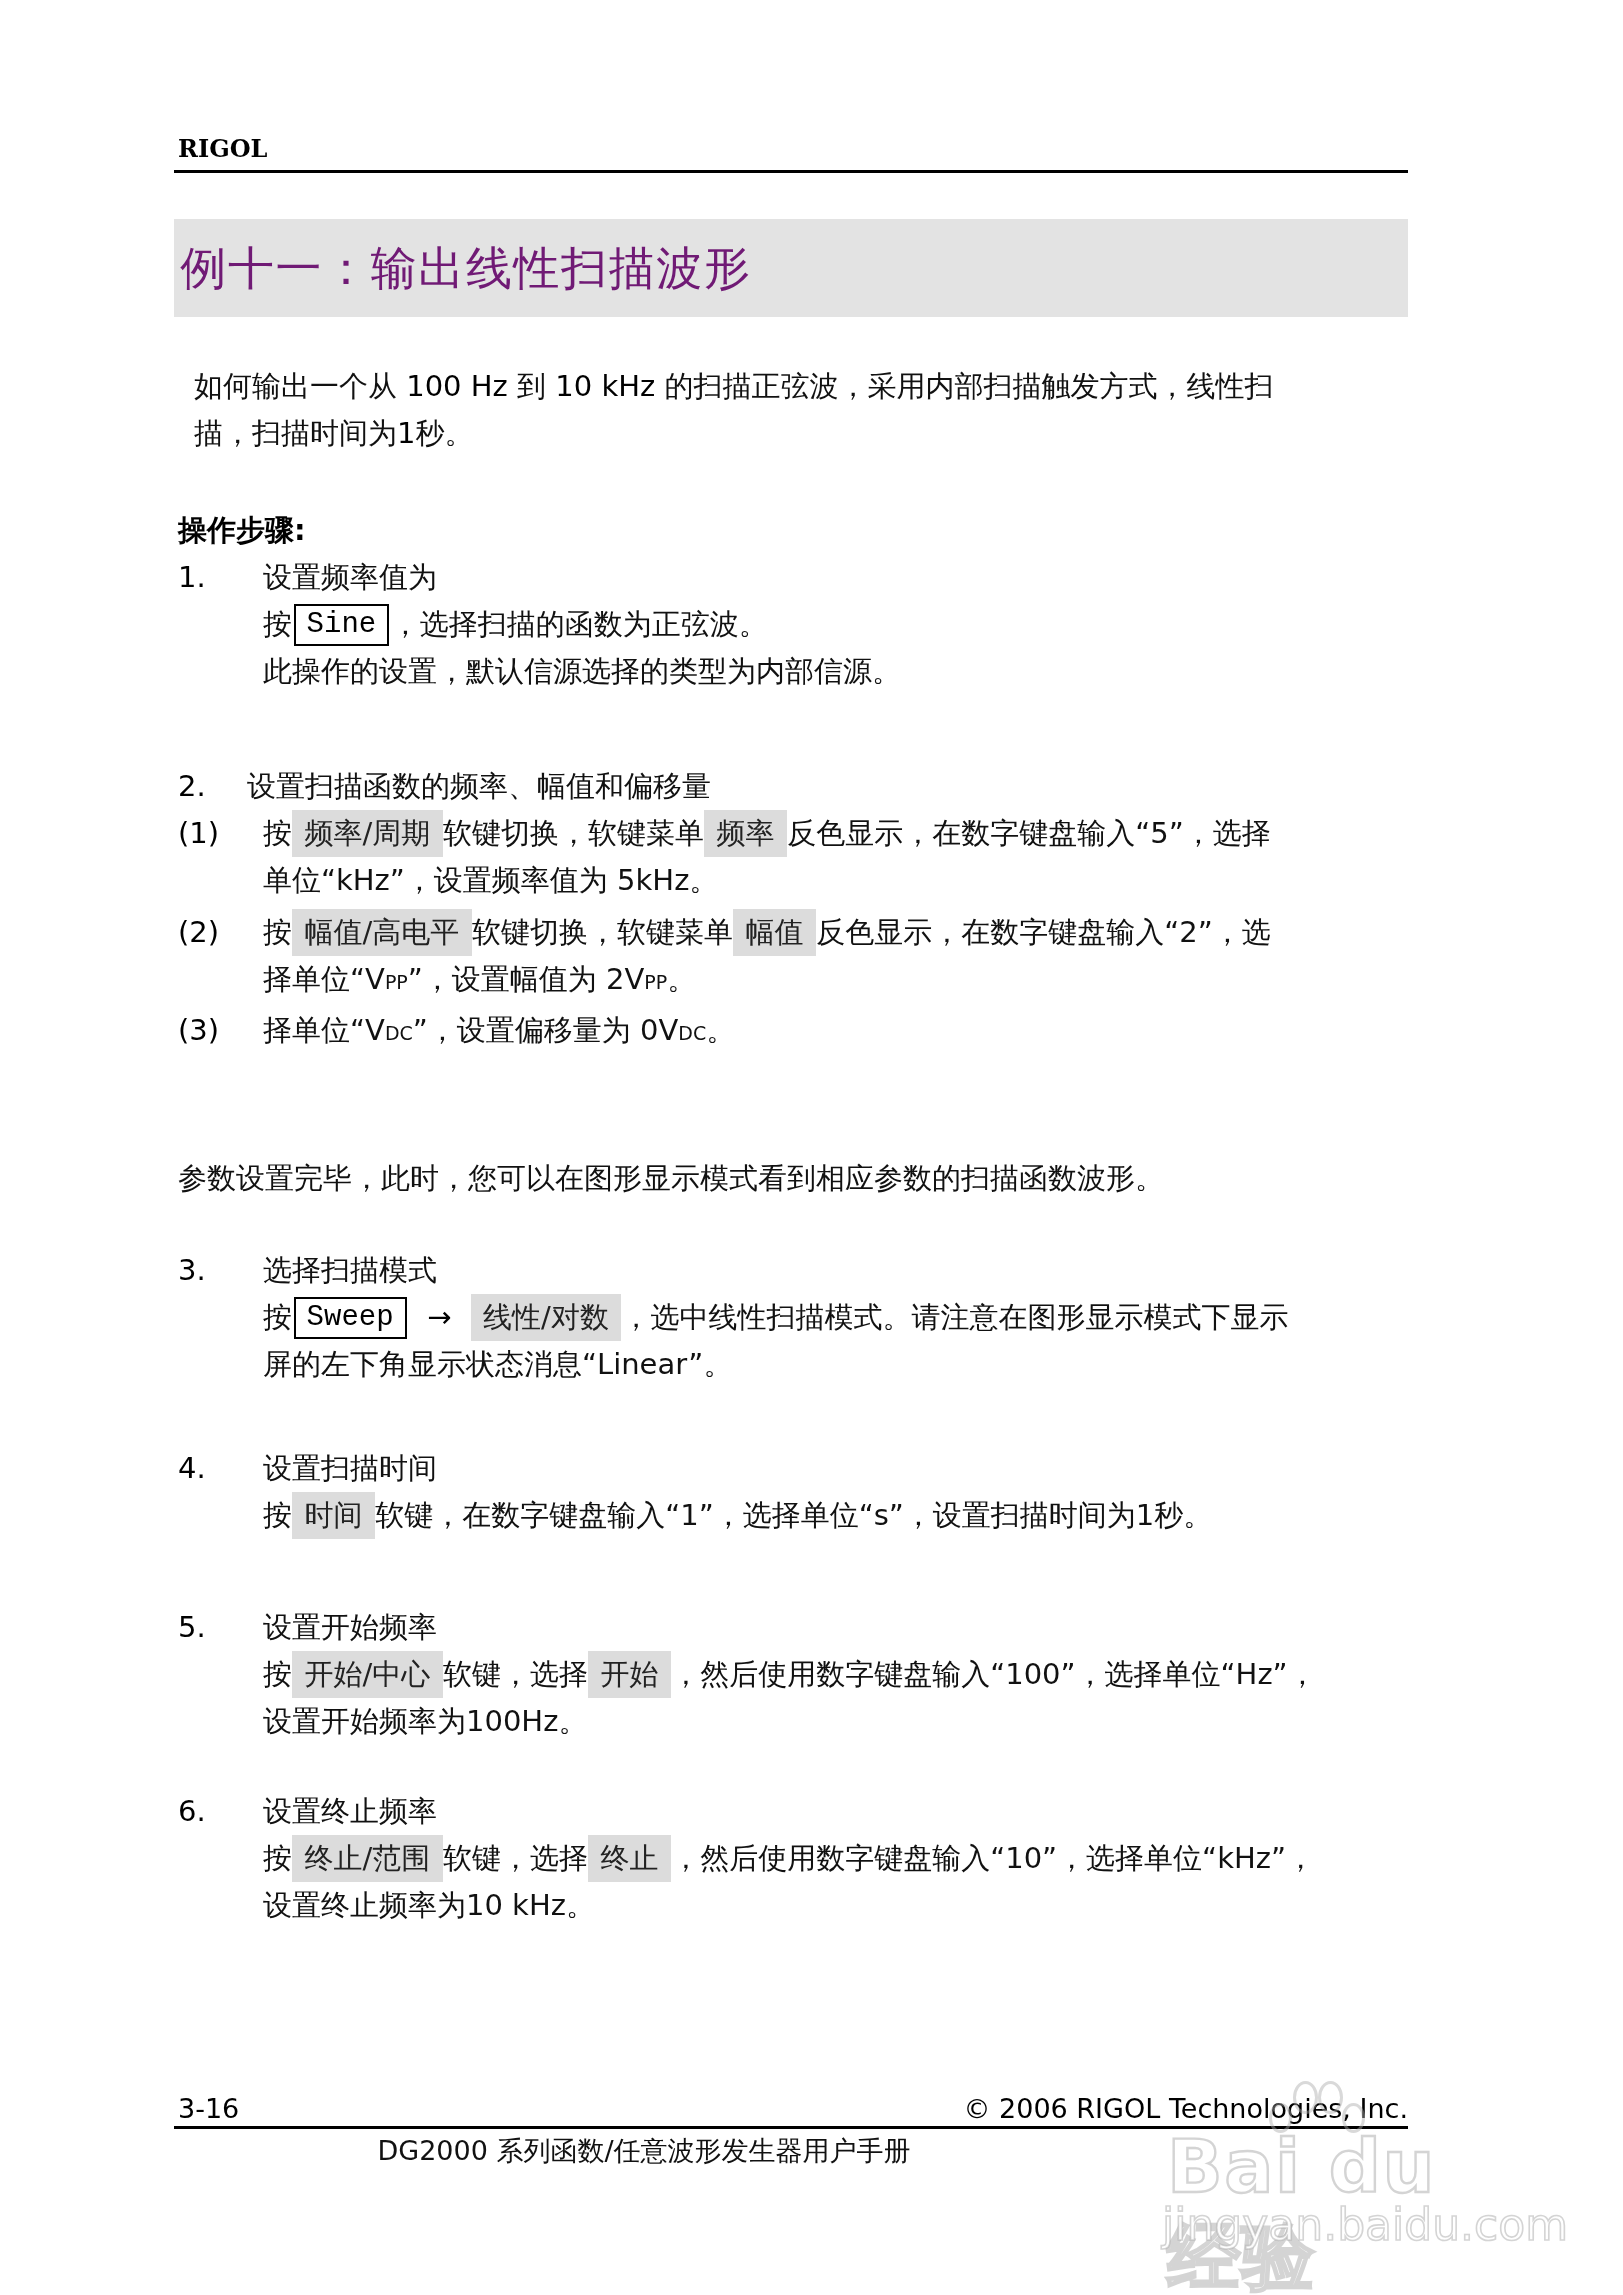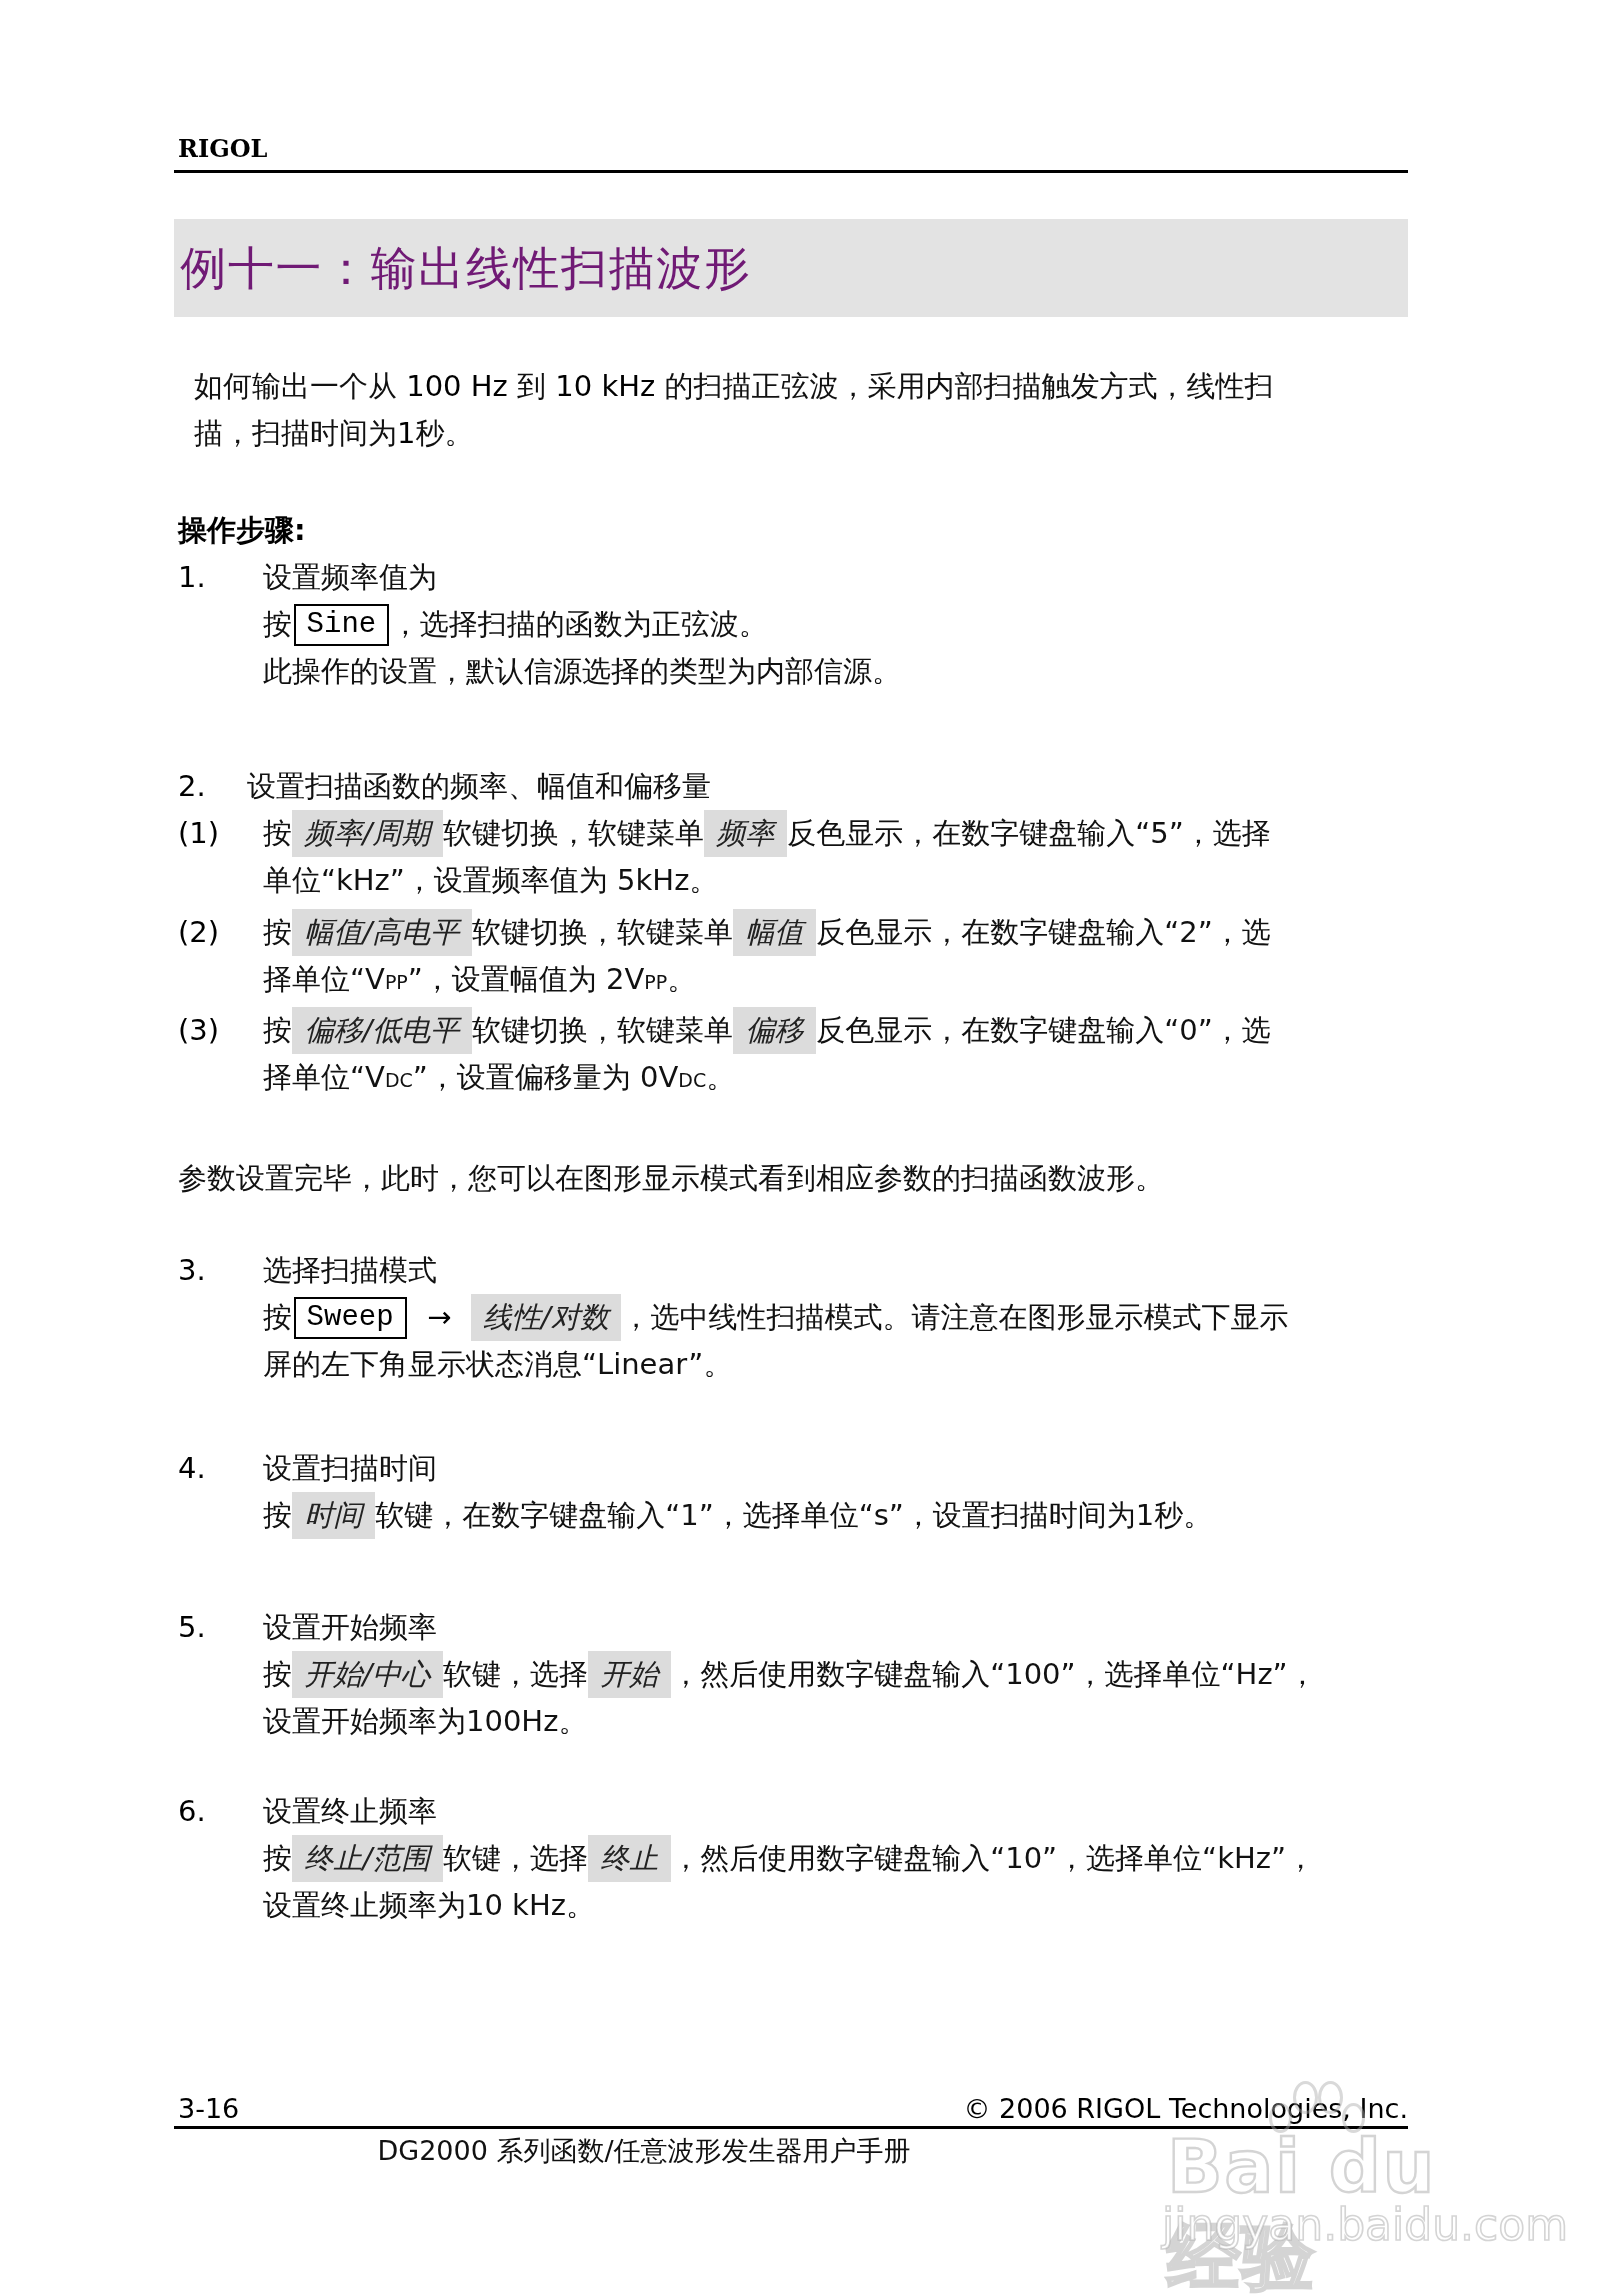--- a/index.html
+++ b/index.html
@@ -13,21 +13,21 @@
   .title-text { position: absolute; left: 6.3px; top: 0; height: 98px; line-height: 98px;
                 font-size: 46px; color: #701a75; letter-spacing: 1.6px; }
   .para { left: 178px; width: 1230px; font-size: 29px; line-height: 47px; color: #111; }
   .section-label { left: 178px; font-size: 29px; font-weight: bold; color: #000; line-height: 47px; }
   .step-num { left: 178px; width: 63px; font-size: 29px; line-height: 47px; color: #000;
               font-family: "DejaVu Sans", sans-serif; }
   .step-body { left: 247px; width: 1163px; font-size: 29px; line-height: 47px; color: #111; }
   .line { height: 47px; white-space: nowrap; margin-left: 16px; }
   .hw-key { display: inline-block; border: 2.4px solid #000; padding: 0 11px; line-height: 38px;
             font-family: Liberation Mono, monospace; color: #000; margin: 0 1.6px; vertical-align: 1.6px; }
-  .soft-key { display: inline-block; background: #dcdcdc; padding: 0 12.6px; line-height: 47px; color: #222; font-style: italic; }
+  .soft-key { display: inline-block; background: #dcdcdc; padding: 0 12.6px; line-height: 47px; color: #222; }
   .latin { font-family: "DejaVu Sans", sans-serif; color: #000; }
   .arrow { display: inline-block; padding: 0 19px; font-family: "DejaVu Sans", sans-serif; color: #000; }
   .sub { font-size: 19px; }
   .footer-left { left: 178px; top: 2093px; font-size: 27px; color: #000; }
   .footer-right { right: 216px; top: 2093px; font-size: 27px; color: #000; text-align: right; }
   .footer-center { left: 0; width: 1288px; top: 2133px; text-align: center; font-size: 27px; color: #111; }
   .wm { left: 1151px; top: 2081px; width: 378px; color: rgba(160,160,160,0.35); }
   .wm-paw { position: absolute; left: 118px; top: 0; width: 87px; height: 55px; }
   .wm-paw span { position: absolute; border: 3.2px solid rgba(170,170,170,0.45); border-radius: 50%; }
   .wm-logo { position: absolute; left: 16px; top: 43px; font-size: 73px; font-weight: bold;
@@ -82,23 +82,20 @@
     <span>按</span><span class="soft-key">幅值/高电平</span><span>软键切换，软键菜单</span><span class="soft-key">幅值</span><span>反色显示，在数字键盘输入“2”，选</span>
   </div>
   <div class="line">
     <span>择单位“V</span><span class="sub">PP</span><span>”，设置幅值为 2V</span><span class="sub">PP</span><span>。</span>
   </div>
 </div>
 
 <div class="abs step-num" style="top:1007px;">(3)</div>
 <div class="abs step-body" style="top:1007px;">
   <div class="line">
-    <span>按</span><span class="soft-key">偏移/低电平</span><span>软键切换，软键菜单</span><span class="soft-key">偏移</span><span>反色显示，在数字键盘输入“0”，选</span>
-  </div>
-  <div class="line">
     <span>择单位“V</span><span class="sub">DC</span><span>”，设置偏移量为 0V</span><span class="sub">DC</span><span>。</span>
   </div>
 </div>
 
 <div class="abs para" style="top:1155px;">参数设置完毕，此时，您可以在图形显示模式看到相应参数的扫描函数波形。</div>
 
 <div class="abs step-num" style="top:1247px;">3.</div>
 <div class="abs step-body" style="top:1247px;">
   <div class="line">选择扫描模式</div>
   <div class="line">

